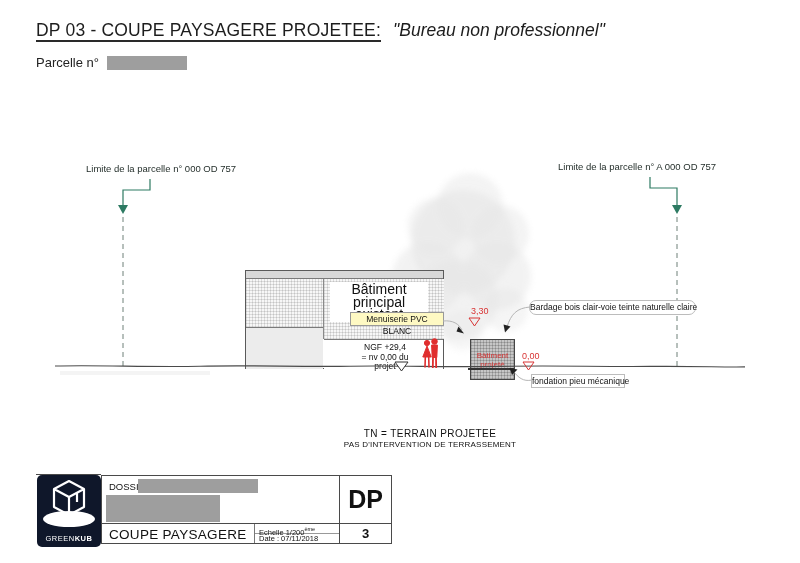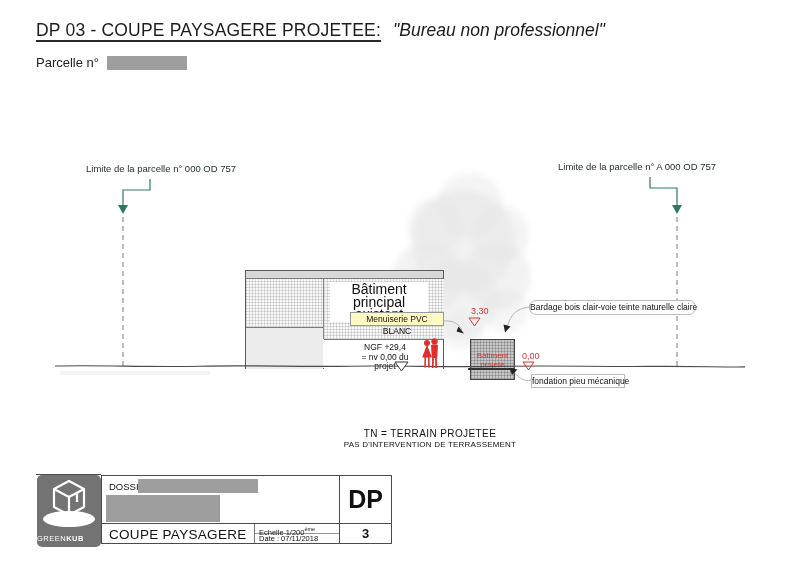--- a/index.html
+++ b/index.html
@@ -56,22 +56,22 @@
            white-space:nowrap;}
   #bardage-box{left:529px;top:300px;width:165px;height:13px;line-height:13px;border-radius:7px;}
   #fondation-box{left:531px;top:374px;width:92px;height:12px;line-height:12px;}
 
   
   #tn-note{left:280px;top:399px;width:300px;text-align:center;color:#111;}
   #tn-line1{font-size:10px;letter-spacing:.4px;margin-top:29px;}
   #tn-line2{font-size:8px;letter-spacing:.2px;margin-top:1px;}
 
   
-  #logo-block{left:37px;top:475px;width:64px;height:72px;background:#737373;border-radius:5px;
-              }
+  #logo-block{left:37px;top:475px;width:64px;height:72px;background:#0f172a;border-radius:5px;
+              text-align:center;}
   #logo-text{position:absolute;left:0;right:0;bottom:4px;font-size:7.5px;color:#fff;letter-spacing:.5px;}
   #logo-text .bold{font-weight:800;}
   #tb-table{left:101px;top:475px;width:289px;height:67px;border:1px solid #4a4a4a;background:#fff;}
   #tb-topline{left:36px;top:474px;width:65px;height:0;border-top:1px solid #4a4a4a;}
   #tb-row1{left:0;top:0;width:237px;height:47px;border-bottom:1px solid #4a4a4a;}
   #dossier-label{left:7px;top:5px;font-size:9.5px;color:#111;}
   #dossier-redact1{left:36px;top:3px;width:120px;height:14px;}
   #dossier-redact2{left:4px;top:19px;width:114px;height:27px;}
   #tb-row2{left:0;top:48px;width:237px;height:19px;}
   #coupe-title{left:7px;top:3px;font-size:13.5px;color:#111;letter-spacing:.3px;white-space:nowrap;}

